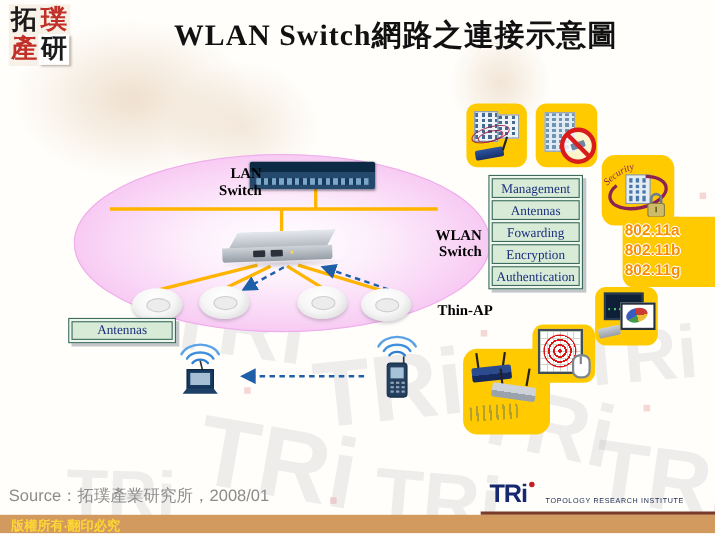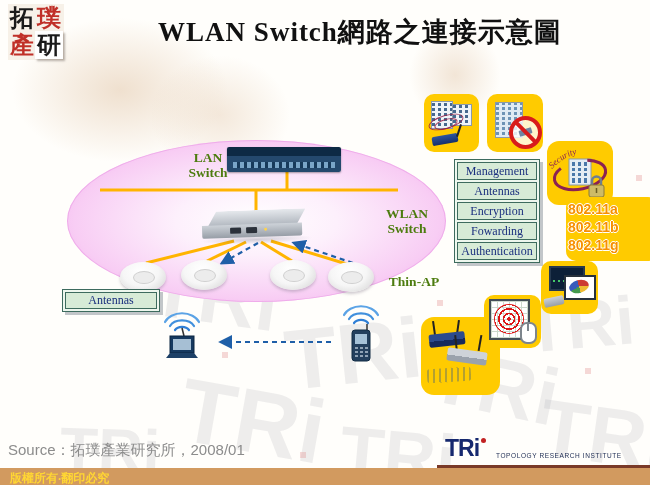--- a/index.html
+++ b/index.html
@@ -27,21 +27,21 @@
             line-height:28px;text-align:center;}
   .title{left:80px;top:14px;width:560px;text-align:center;color:#111;
          font:bold 27px "Liberation Serif",serif;letter-spacing:1px;}
 
   
   .net-ellipse{left:67px;top:140px;width:379px;height:162px;border-radius:50%;
       background:radial-gradient(ellipse at center,#ffffff 0%,#fdf0fc 30%,#f8cdf4 68%,#f0a5ec 92%,#eb97e7 100%);
       box-shadow:0 0 0 1px rgba(233,151,228,.6) inset;}
 
   
-  .blabel{color:#4d7c0f;font:bold 13.5px "Liberation Serif",serif;text-align:center;line-height:15px;}
+  .blabel{color:#000000;font:bold 13.5px "Liberation Serif",serif;text-align:right;line-height:15px;}
 
   
   .lansw{left:227px;top:147px;width:114px;height:25px;
          background:linear-gradient(180deg,#0d2a44 0 36%,#24496d 36%);border-radius:2px;
          box-shadow:0 1px 2px rgba(0,0,0,.35);}
   .lansw .ports{position:absolute;left:6px;right:6px;bottom:4px;height:6px;
          background:repeating-linear-gradient(90deg,#7aa6c8 0 4px,#173a5a 4px 7px);}
 
   
   .wlansw{left:202px;top:210px;width:108px;height:34px;transform:rotate(-2deg);}
@@ -247,25 +247,25 @@
     </div>
   <div class="ap" style="left:328px;top:262px">
       <div class="core"></div>
     </div>
   <div class="abs blabel" style="left:380px;top:274px;width:68px">Thin-AP</div>
 
   <div class="abs gtable" style="left:62px;top:289px;width:92px">
     <div class="cell">Antennas</div>
   </div>
 
-  <div class="abs gtable" style="left:454px;top:159px;width:80px">
+  <div class="abs gtable" style="left:444px;top:159px;width:80px">
     <div class="cell" style="line-height:16px">Management</div>
     <div class="cell" style="line-height:16px">Antennas</div>
+    <div class="cell" style="line-height:16px">Fowarding</div>
     <div class="cell" style="line-height:16px">Encryption</div>
-    <div class="cell" style="line-height:16px">Fowarding</div>
     <div class="cell" style="line-height:16px">Authentication</div>
   </div>
 
   <div class="card" style="left:424px;top:94px;width:55px;height:58px">
     <div class="mini-bldg" style="left:7px;top:7px;width:20px;height:26px"></div>
     <div class="mini-bldg" style="left:28px;top:10px;width:18px;height:20px"></div>
     <div class="arc" style="left:4px;top:21px;width:34px;height:12px;transform:rotate(-16deg)"></div>
     <div class="arc" style="left:10px;top:25px;width:22px;height:8px;transform:rotate(-16deg)"></div>
     <div class="mini-router" style="left:8px;top:41px;width:26px;height:9px;transform:rotate(-10deg);
          background:linear-gradient(180deg,#2e55a0,#16306b)"></div>

